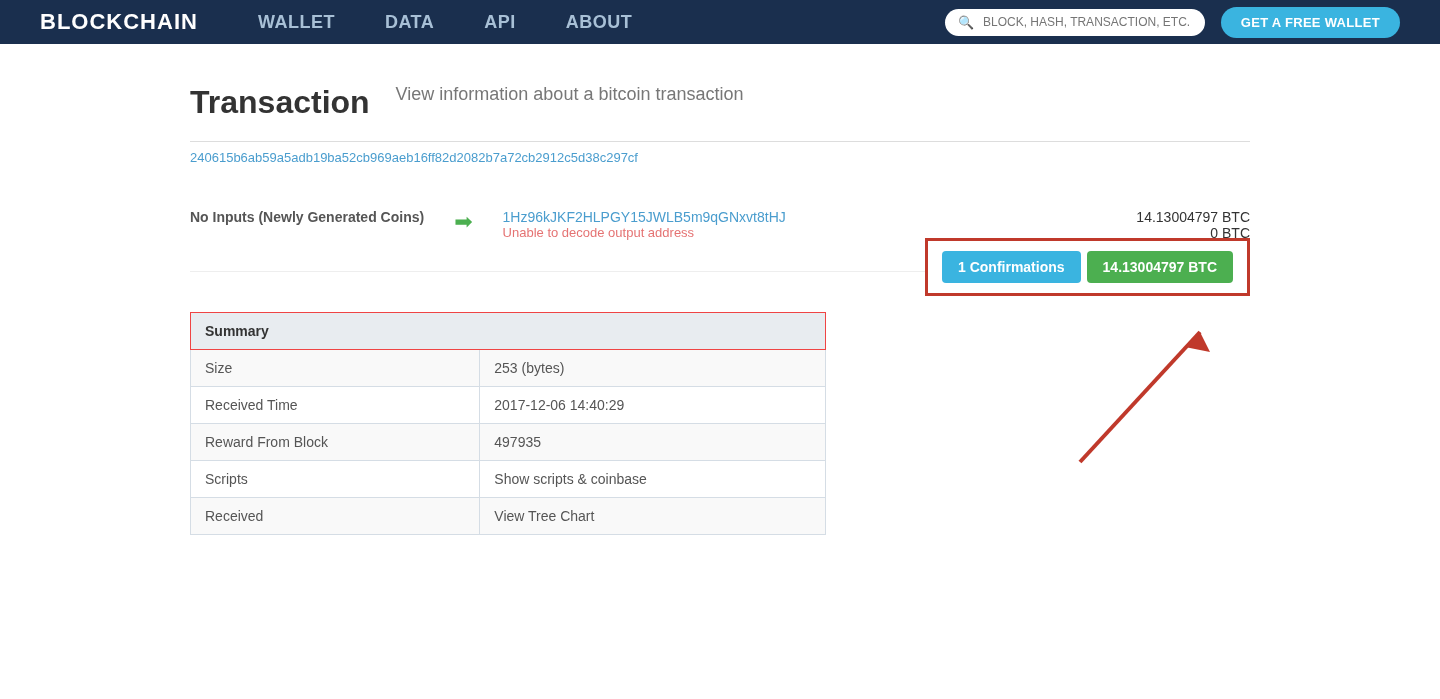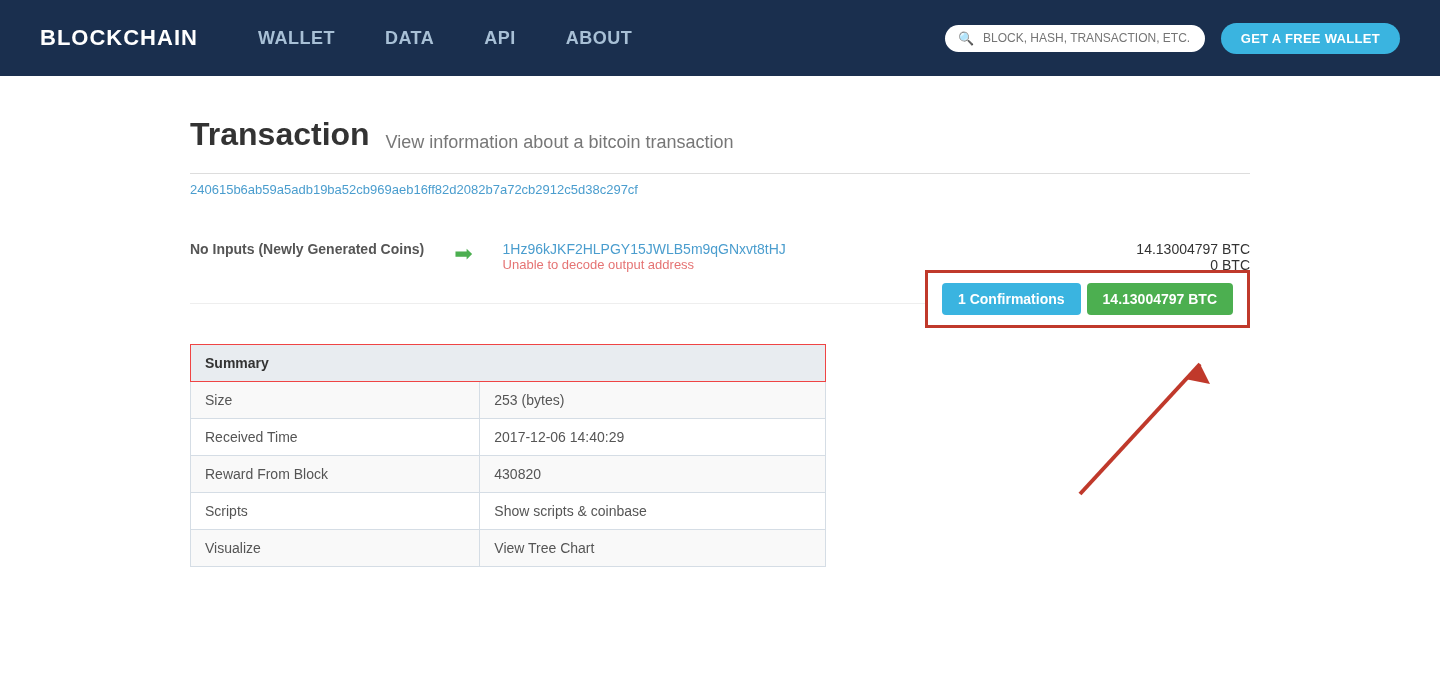--- a/index.html
+++ b/index.html
@@ -4,21 +4,21 @@
   <style>
     * { margin: 0; padding: 0; box-sizing: border-box; }
     body { font-family: Arial, sans-serif; background: #fff; color: #333; }
 
     
     nav {
       background: #1a2f4e;
       display: flex;
       align-items: center;
       padding: 0 40px;
-      height: 76px;
+      height: 44px;
     }
     .nav-logo {
       color: #fff;
       font-weight: 900;
       font-size: 22px;
       letter-spacing: 1px;
       margin-right: 60px;
       flex-shrink: 0;
     }
     .nav-links {
@@ -75,22 +75,22 @@
 
     
     .main {
       max-width: 1100px;
       margin: 0 auto;
       padding: 40px 20px;
     }
 
     .page-header {
       display: flex;
-      align-items: flex-end;
-      gap: 16px;
+      align-items: flex-start;
+      gap: 26px;
       margin-bottom: 20px;
     }
     .page-title {
       font-size: 32px;
       font-weight: 700;
       color: #333;
     }
     .page-subtitle {
       font-size: 18px;
       color: #777;
@@ -282,26 +282,26 @@
       <tr>
         <td>Size</td>
         <td>253 (bytes)</td>
       </tr>
       <tr>
         <td>Received Time</td>
         <td>2017-12-06 14:40:29</td>
       </tr>
       <tr>
         <td>Reward From Block</td>
-        <td class="link-cell">430820</td>
+        <td class="link-cell">497935</td>
       </tr>
       <tr>
         <td>Scripts</td>
         <td class="link-cell">Show scripts &amp; coinbase</td>
       </tr>
       <tr>
-        <td>Visualize</td>
+        <td>Received</td>
         <td class="link-cell">View Tree Chart</td>
       </tr>
     </tbody>
   </table>
 
 </div>
 
 </body></html>

